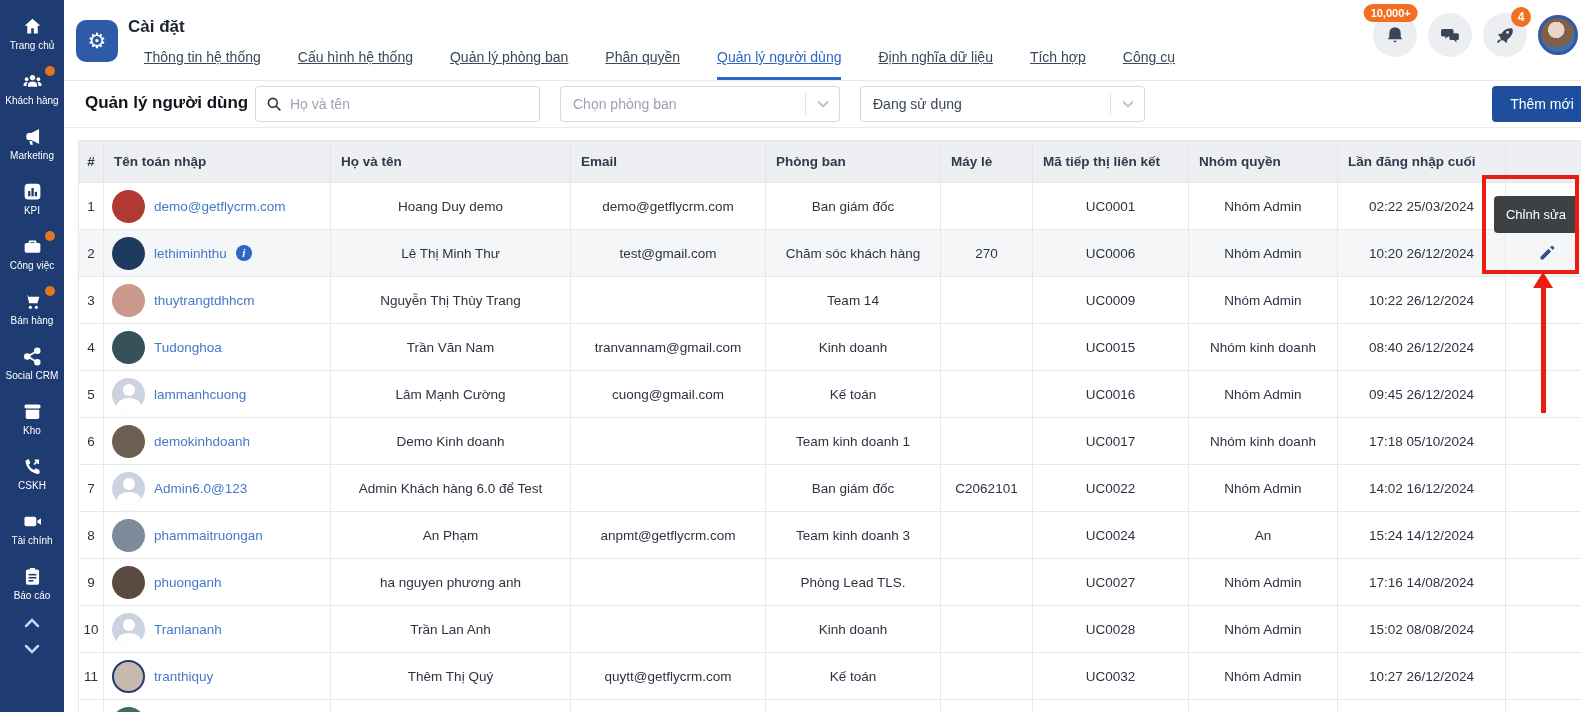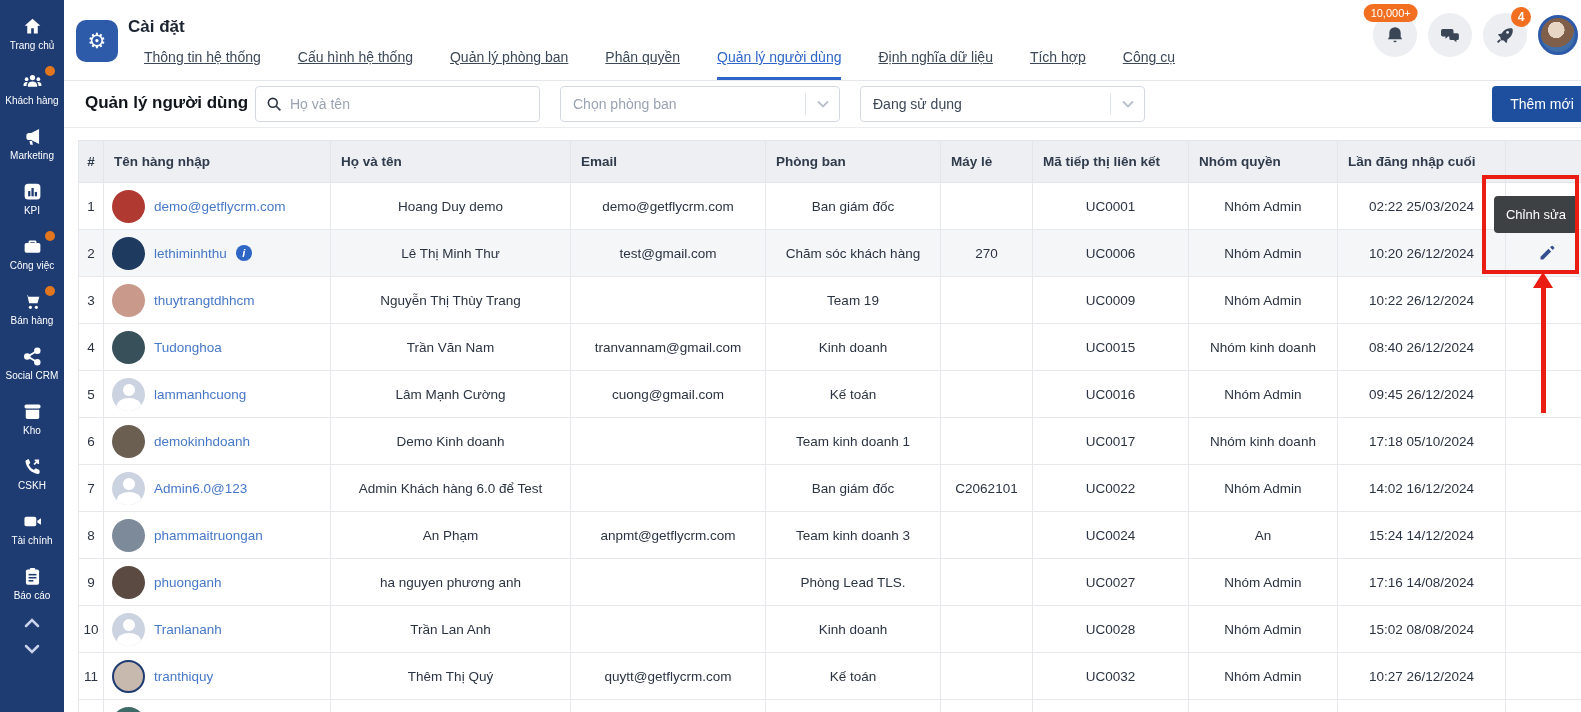--- a/index.html
+++ b/index.html
@@ -27,21 +27,21 @@
   .app-tile span { color:#fff; font-size:21px; line-height:1; font-family:"DejaVu Sans", sans-serif;}
   .app-title { position:absolute; left:64px; top:17px; font-size:17px; font-weight:bold; color:#1b2430;}
   .tabs { position:absolute; left:80px; bottom:0; display:flex; gap:37px; }
   .tab { font-size:14px; color:#3c4858; padding-bottom:12px; cursor:pointer; border-bottom:3px solid transparent;text-decoration:underline;}
   .tab.active { color:#2d65c8; border-bottom-color:#2d65c8; }
   .top-icons { position:absolute; right:3px; top:13px; display:flex; align-items:center; gap:11px; }
   .icon-circle { position:relative; width:44px; height:44px; border-radius:50%; background:#eceef2;
                  display:flex; align-items:center; justify-content:center; cursor:pointer;}
   .icon-circle svg { width:22px; height:22px; }
   .badge-pill { position:absolute; top:-9px; left:50%; transform:translateX(-58%);
-                background:#f26f21; color:#fff; font-size:11px; font-weight:normal;
+                background:#f26f21; color:#fff; font-size:11px; font-weight:bold;
                 padding:3px 7px; border-radius:10px; white-space:nowrap;}
   .badge-num { position:absolute; top:-6px; right:-4px; width:20px; height:20px; border-radius:50%;
                background:#f26f21; color:#fff; font-size:12px; font-weight:bold;
                display:flex; align-items:center; justify-content:center;}
   .profile-avatar { width:40px; height:40px; border-radius:50%; background:#c8a98d;
                     border:3px solid #2e5ba9; cursor:pointer;
                     background-image:radial-gradient(circle at 45% 35%, #e8d6c4 0 28%, #7f5f4a 29% 60%, #3f6ea8 61%);}
   
   .toolbar { position:absolute; left:64px; top:81px; right:0; height:47px; background:#fff;
              border-bottom:1px solid #e9ebef; z-index:9;}
@@ -318,21 +318,21 @@
       <col style="width:175px">
         <col style="width:92px">
         <col style="width:156px">
         <col style="width:149px">
       <col style="width:168px">
         <col style="width:83px">
     </colgroup>
     <thead>
         <tr id="thead-row">
           <th class="center">#</th>
-          <th>Tên hàng nhập</th>
+          <th>Tên toán nhập</th>
           <th>Họ và tên</th>
           <th>Email</th>
           <th>Phòng ban</th>
           <th>Máy lẻ</th>
           <th>Mã tiếp thị liên kết</th>
           <th>Nhóm quyền</th>
           <th>Lần đăng nhập cuối</th>
           <th></th>
         </tr>
       </thead>
@@ -377,21 +377,21 @@
         <tr>
           <td>3</td>
           <td class="usercell">
             <div class="ucell">
               <div class="avatar " style="background: rgb(201, 154, 140);"></div>
               <a class="ulink">thuytrangtdhhcm</a>
             </div>
           </td>
           <td>Nguyễn Thị Thùy Trang</td>
           <td></td>
-          <td>Team 19</td>
+          <td>Team 14</td>
           <td></td>
           <td>UC0009</td>
           <td>Nhóm Admin</td>
           <td>10:22 26/12/2024</td>
           <td class="actioncell"></td>
         </tr>
         <tr>
           <td>4</td>
           <td class="usercell">
             <div class="ucell">

